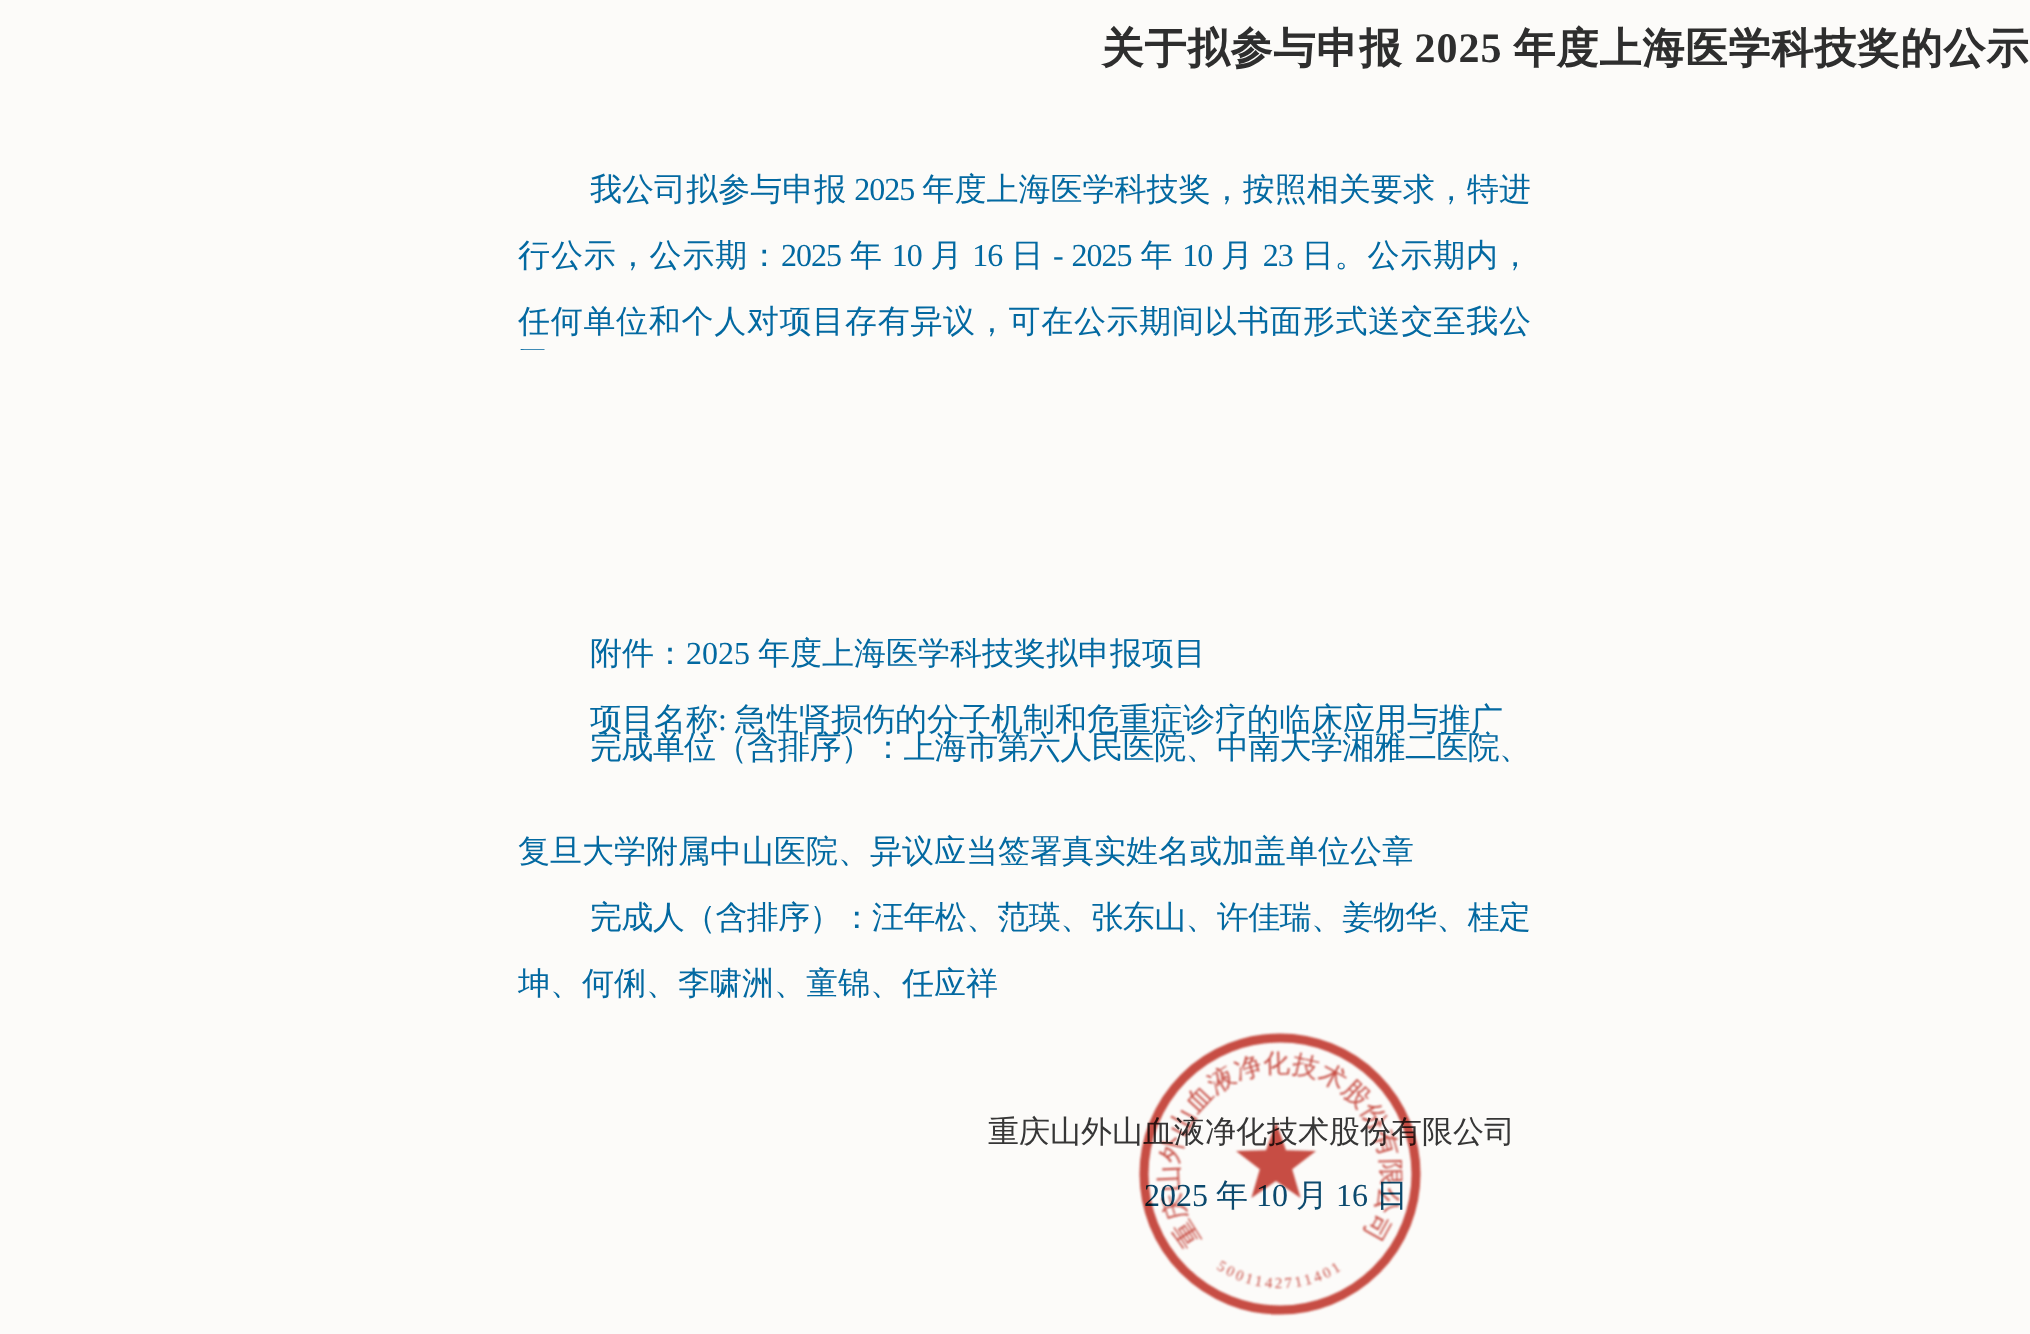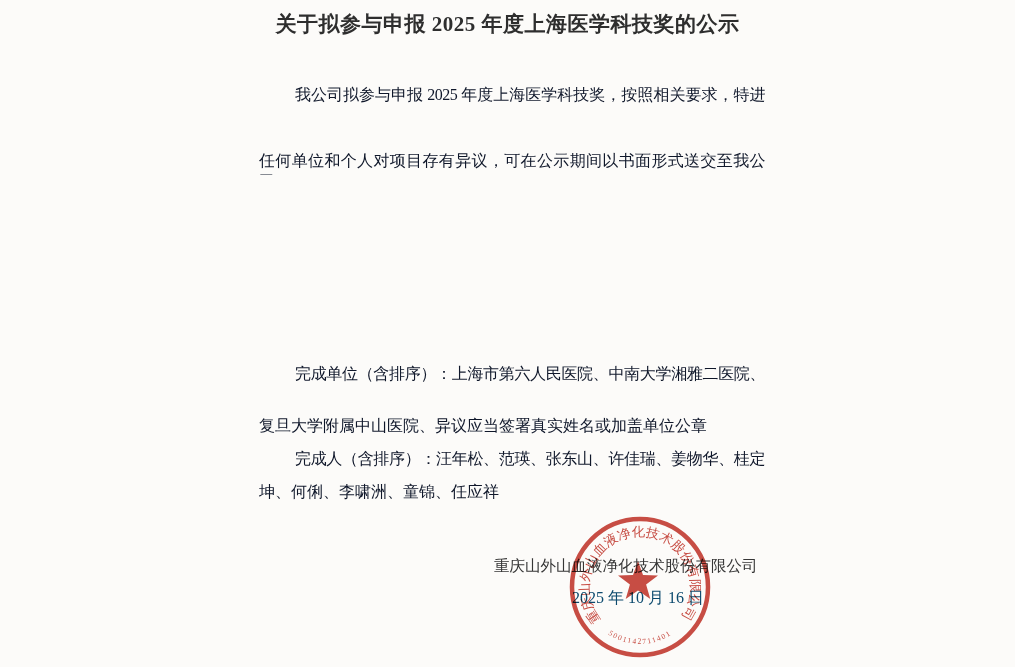--- a/index.html
+++ b/index.html
@@ -6,27 +6,27 @@
   .page{
     position:relative;
     width:1015px;height:667px;
     background:#fcfbf9;
     overflow:hidden;
     font-family:"Liberation Serif","DejaVu Serif",serif;
     color:#333333;
   }
   .doc-title{
     position:absolute;top:10px;left:0;width:1015px;
-    text-align:center;
+    text-align:right;
     font-size:21px;font-weight:bold;color:#2e2e2e;
     letter-spacing:0.5px;
   }
   .line{
     position:absolute;left:259px;width:506px;height:24px;
-    font-size:16px;color:#0f172a;
+    font-size:16px;color:#0369a1;
     white-space:nowrap;
   }
   .line.j{
     white-space:normal;
     text-align:justify;
     text-align-last:justify;
     letter-spacing:-0.5px;
     overflow:hidden;
   }
   .line.indent{padding-left:36px;width:470px;box-sizing:content-box;}
@@ -48,21 +48,24 @@
   }
 </style>
 </head>
 <body>
 
 <div class="page">
 
   <div class="doc-title">关于拟参与申报 2025 年度上海医学科技奖的公示</div>
 
   <div class="line indent j" style="top:85px">我公司拟参与申报 2025 年度上海医学科技奖，按照相关要求，特进</div>
+  <div class="line j" style="top:118px">行公示，公示期：2025 年 10 月 16 日 - 2025 年 10 月 23 日。公示期内，</div>
   <div class="line j" style="top:151px">任何单位和个人对项目存有异议，可在公示期间以书面形式送交至我公司。</div>
+  <div class="line indent" style="top:317px">附件：2025 年度上海医学科技奖拟申报项目</div>
+  <div class="line indent" style="top:350px">项目名称: 急性肾损伤的分子机制和危重症诊疗的临床应用与推广</div>
   <div class="line indent j" style="top:364px">完成单位（含排序）：上海市第六人民医院、中南大学湘雅二医院、</div>
   <div class="line" style="top:416px">复旦大学附属中山医院、异议应当签署真实姓名或加盖单位公章</div>
   <div class="line" style="top:482px">坤、何俐、李啸洲、童锦、任应祥</div>
   <div class="line indent j" style="top:449px">完成人（含排序）：汪年松、范瑛、张东山、许佳瑞、姜物华、桂定</div>
 
   <div class="sig-company">重庆山外山血液净化技术股份有限公司</div>
   <div class="sig-date">2025 年 10 月 16 日</div>
 
   <svg class="seal" viewBox="0 0 164 164">
     <circle cx="82" cy="82" r="68" fill="none" stroke="#c43a30" stroke-width="4.5"></circle>

